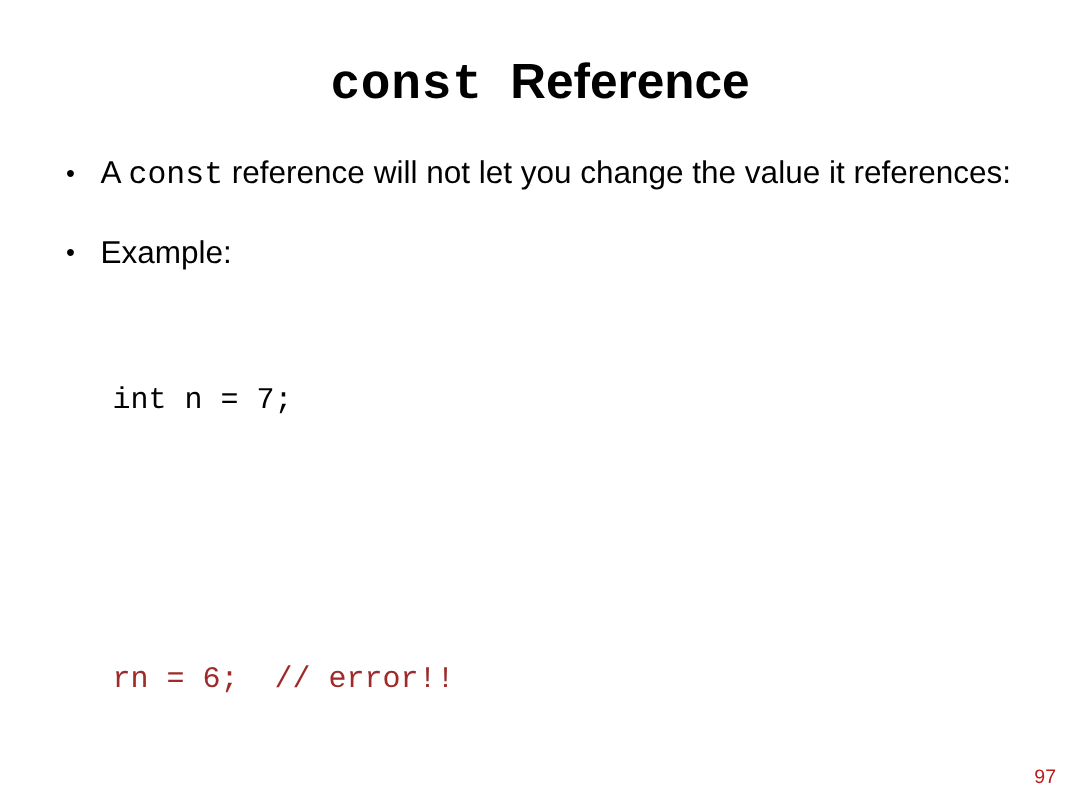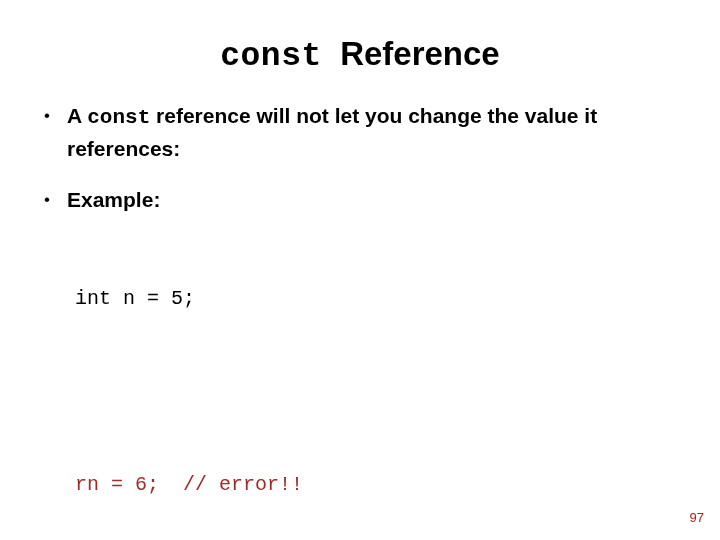--- a/index.html
+++ b/index.html
@@ -61,21 +61,20 @@
   }
   .bullet-mark {
     width: 23px;
     flex: 0 0 23px;
     font-size: 17px;
     line-height: 31px;
     text-align: left;
   }
   .bullet-text {
     flex: 1 1 auto;
-    font-weight: bold;
   }
 
   .mono {
     font-family: "Liberation Mono", "DejaVu Sans Mono", monospace;
   }
   .sans {
     font-family: "Liberation Sans", sans-serif;
   }
 
   
@@ -125,21 +124,21 @@
     </div>
 
     <div class="spacer-sm"></div>
 
     <div class="bullet-row">
       <div class="bullet-mark">•</div>
       <div class="bullet-text"><span class="sans">Example:</span></div>
     </div>
 
     <div class="code-block">
-      <div class="code-line">int n = 5;</div>
+      <div class="code-line">int n = 7;</div>
       <div class="spacer-md"></div>
       <div class="code-line error">rn = 6;  // error!!</div>
     </div>
 
   </div>
 
   <div class="page-number">97</div>
 
 </div>
 

